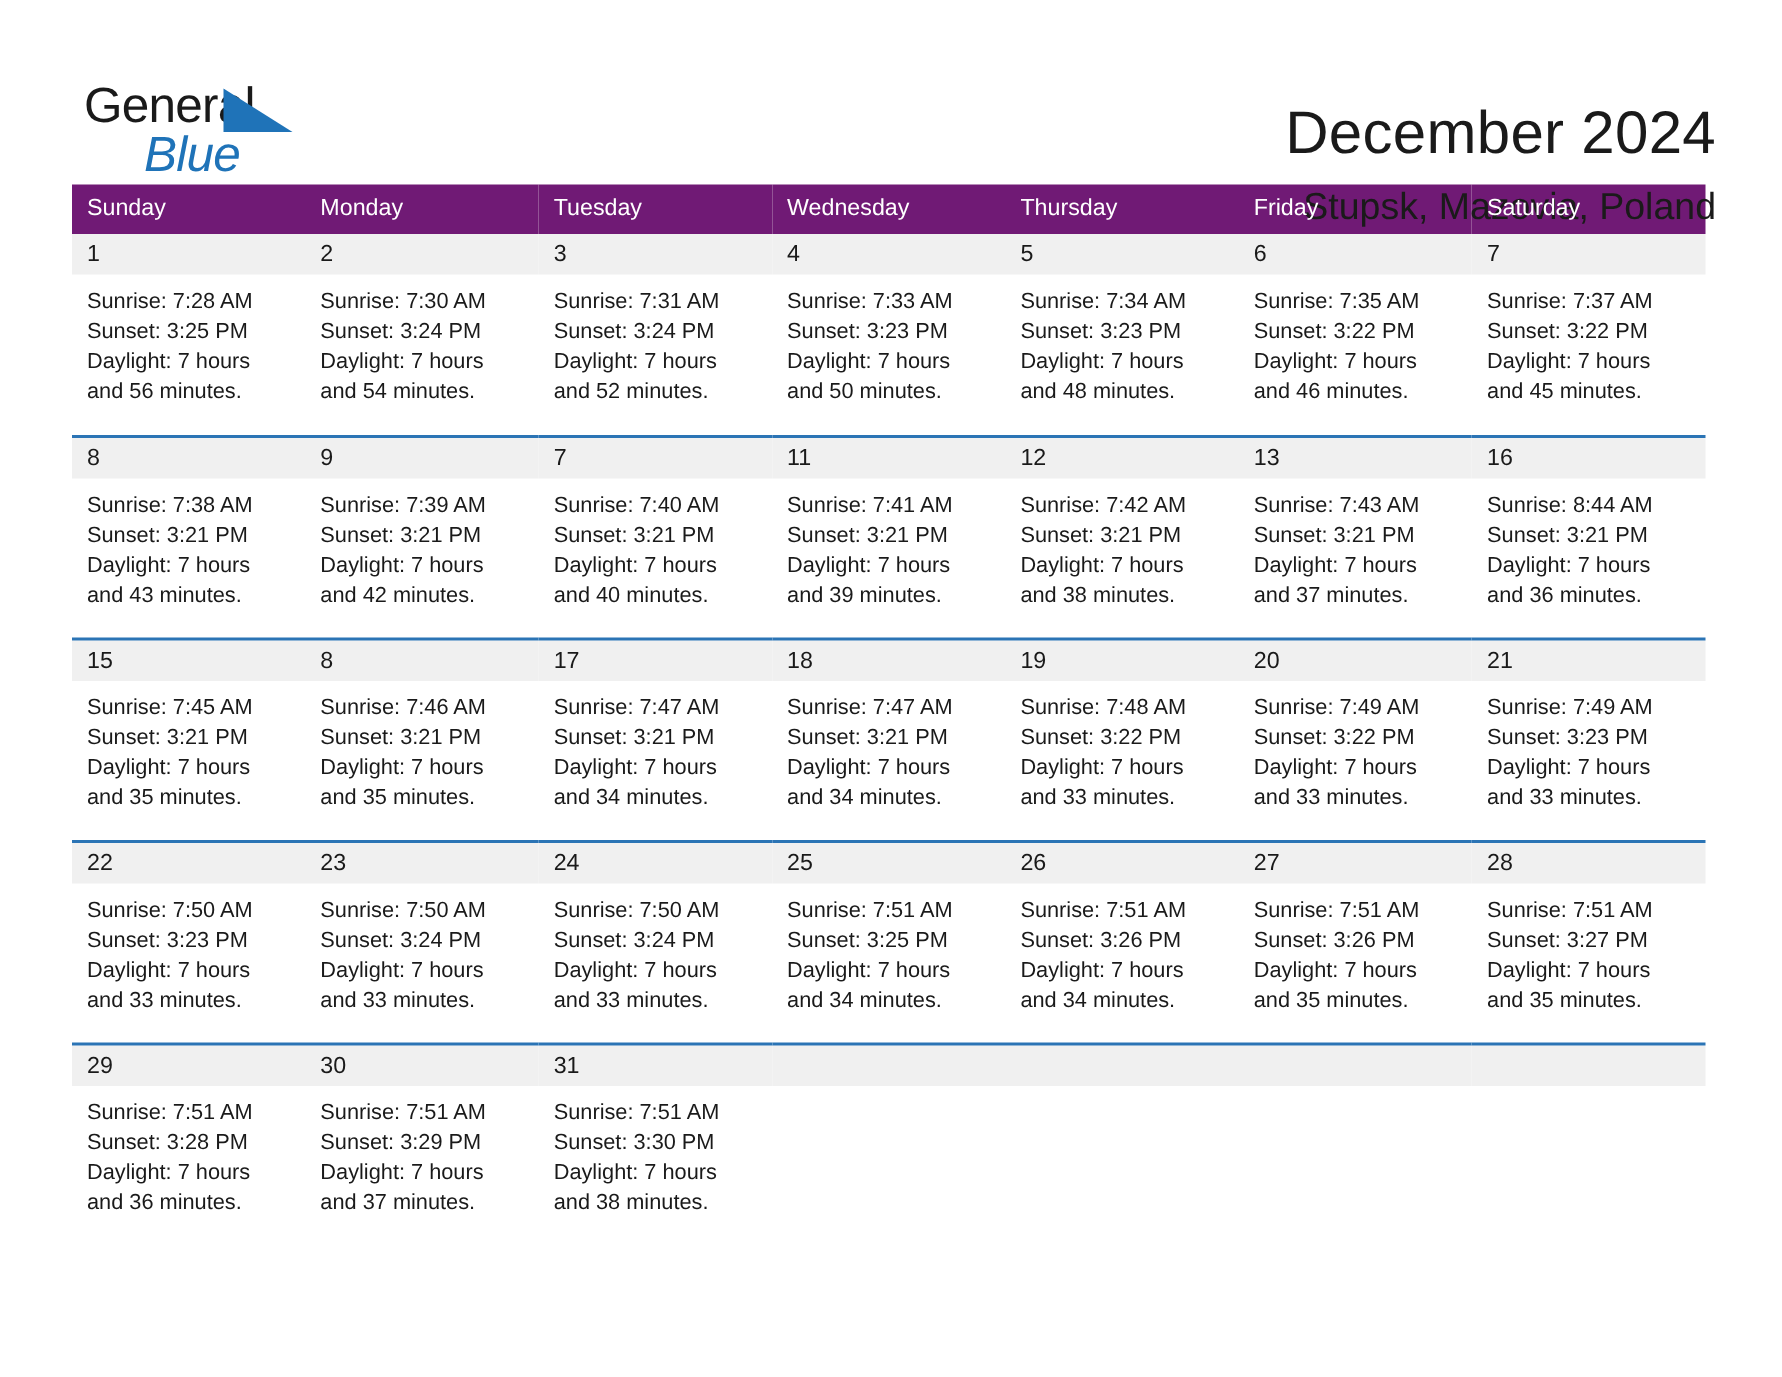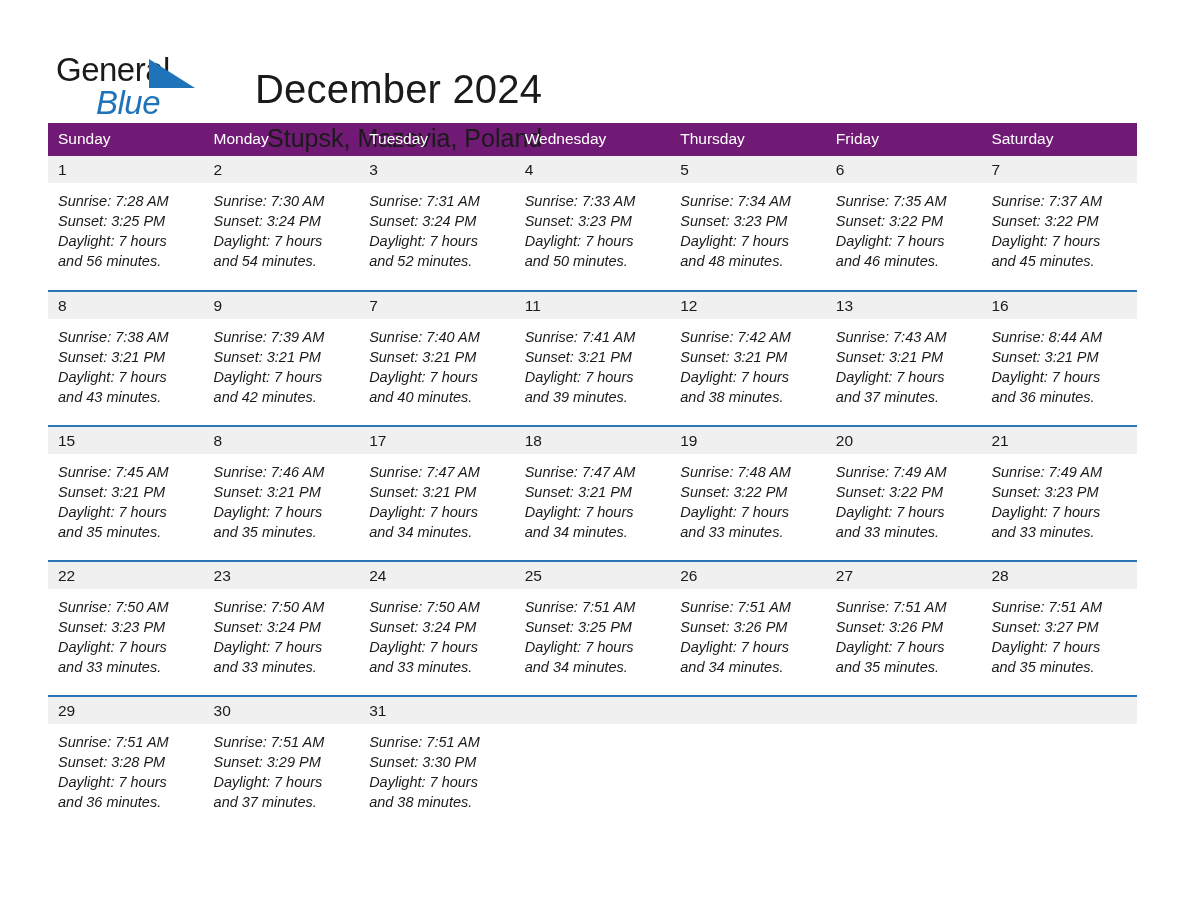--- a/index.html
+++ b/index.html
@@ -17,22 +17,22 @@
     width: 1188px;
     height: 918px;
     background: #ffffff;
     overflow: hidden;
   }
 
   
   .header {
     display: flex;
     align-items: flex-start;
-    justify-content: flex-start;
-    padding: 45px 28px 0 56px;
+    justify-content: space-between;
+    padding: 45px 44px 0 56px;
     height: 110px;
     gap: 39px;
   }
   .logo {
     position: relative;
     width: 160px;
     height: 70px;
     line-height: 1;
     user-select: none;
   }
@@ -118,21 +118,20 @@
     color: #1a1a1a;
     padding: 5px 0 5px 10px;
     height: 27px;
     line-height: 17px;
   }
   .cell-body {
     padding: 8px 0 0 10px;
     font-size: 14.5px;
     line-height: 20px;
     color: #1a1a1a;
-    font-style: italic;
   }
   .cell-body div { white-space: nowrap; }
   .cell.blank .daynum { background: #f0f0f0; }
 </style>
 </head>
 <body>
 
 <div class="page">
 
   <div class="header">

